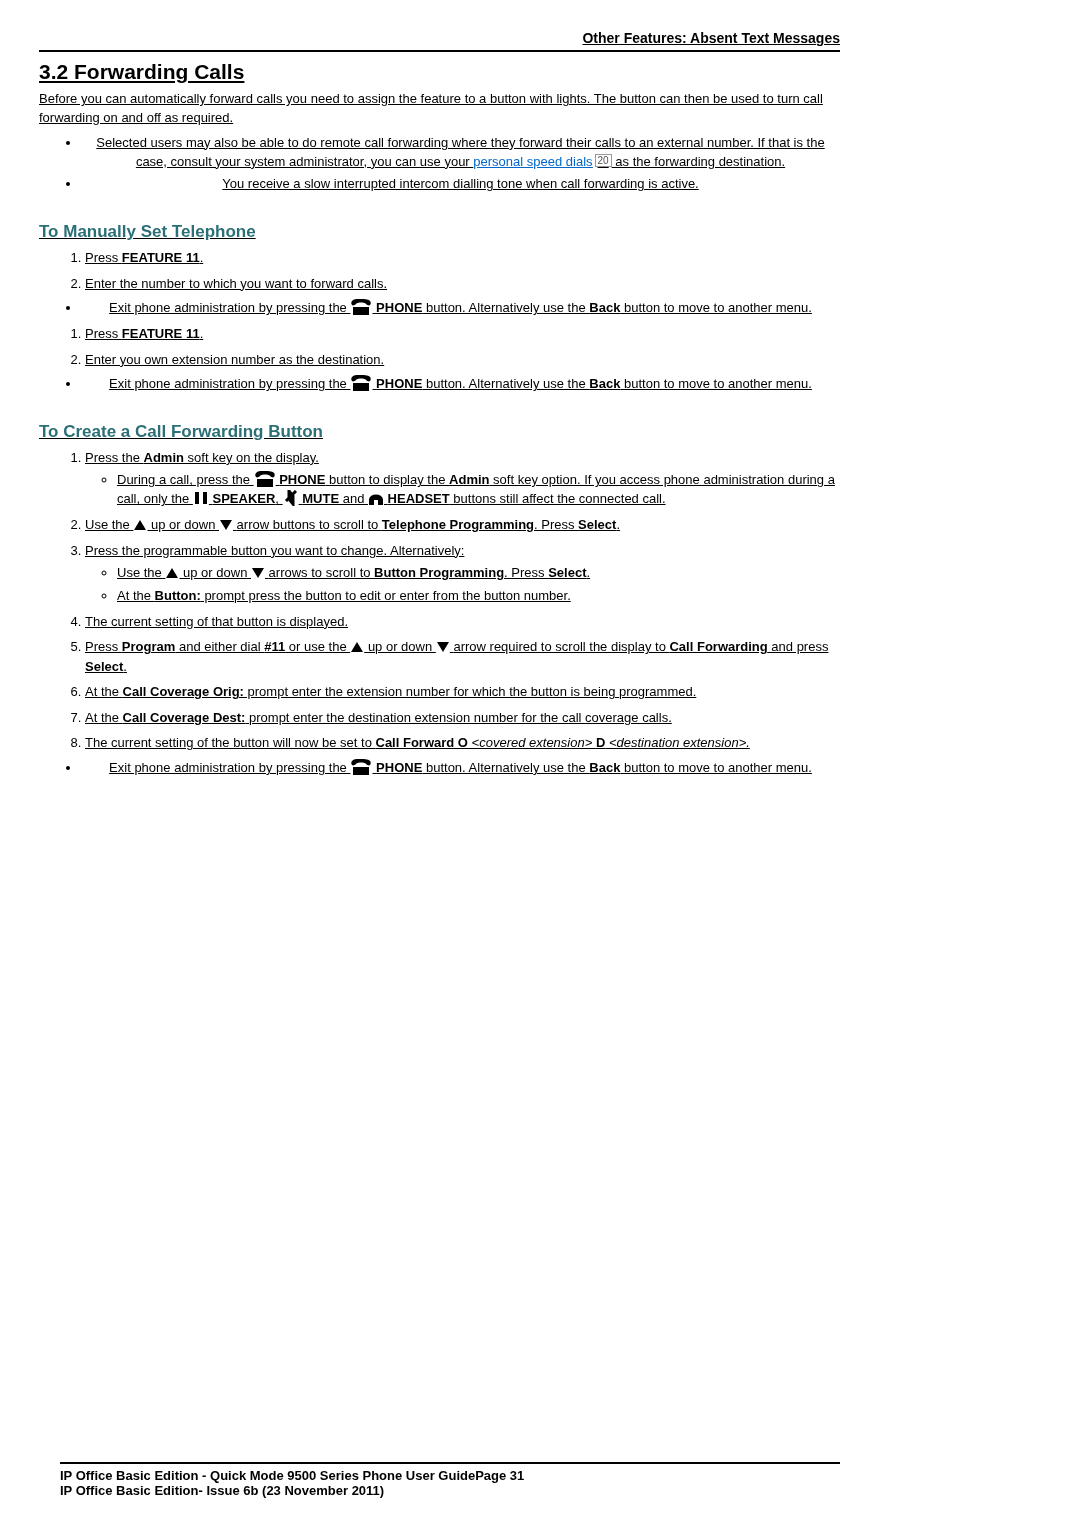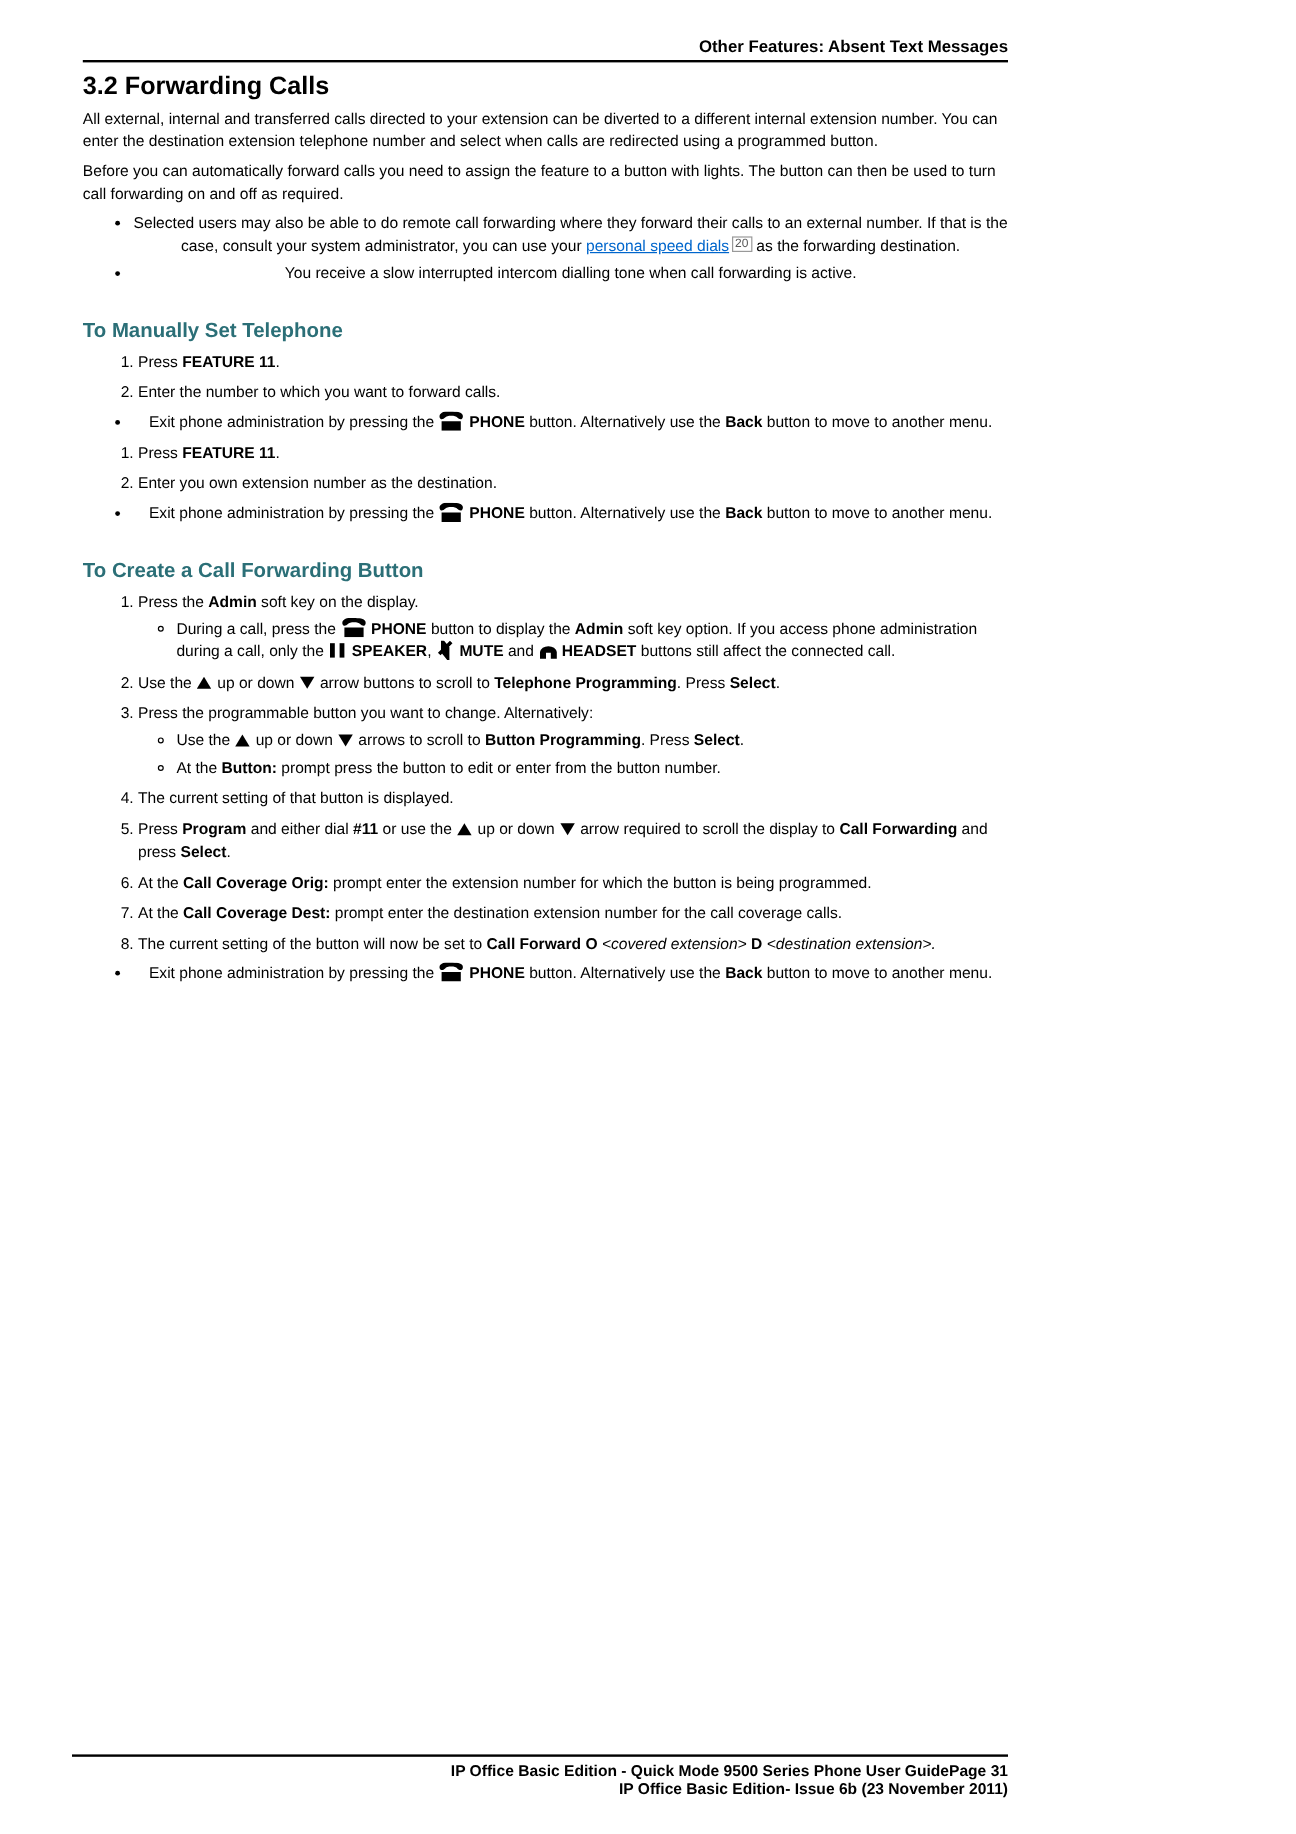--- a/index.html
+++ b/index.html
@@ -7,21 +7,22 @@
   padding: 0;
   background: #fff;
   font-family: Verdana, Arial, sans-serif;
   color: #000;
 }
 .page {
   width: 900px;
   height: 1528px;
   position: relative;
   box-sizing: border-box;
-  padding: 30px 60px 40px 69px;
+  padding: 30px 60px 40px 39px;
+  text-decoration: underline;
 }
 .header-right {
   text-align: right;
   font-size: 14px;
   font-weight: bold;
   border-bottom: 2px solid #000;
   padding-bottom: 4px;
   margin-bottom: 8px;
 }
 h1.section-title {
@@ -91,21 +92,21 @@
   right: 60px;
   bottom: 30px;
   font-size: 13px;
 }
 .footer-rule {
   border-top: 2px solid #000;
   margin-bottom: 4px;
 }
 .footer-row {
   display: flex;
-  justify-content: flex-end;
+  justify-content: flex-start;
 }
 .footer-left { font-weight: bold; }
 .footer-right { text-align: right; font-weight: bold; }
 b { font-weight: bold; }
 </style>
 </head>
 <body>
 <div class="page">
 
 <svg width="0" height="0" style="position:absolute">
@@ -129,21 +130,20 @@
     <g id="down-glyph">
           <path d="M7 12 L13 2 L1 2 Z" fill="#000"></path>
         </g>
   </defs>
 </svg>
 
 <div class="header-right">Other Features: Absent Text Messages</div>
 
 <h1 class="section-title">3.2 Forwarding Calls</h1>
 
-<p class="body-text">All external, internal and transferred calls directed to your extension can be diverted to a different internal extension number. You can enter the destination extension telephone number and select when calls are redirected using a programmed button.</p>
 <p class="body-text">Before you can automatically forward calls you need to assign the feature to a button with lights. The button can then be used to turn call forwarding on and off as required.</p>
 
 <ul class="bullets">
   <li>
     <span>Selected users may also be able to do remote call forwarding where they forward their calls to an external number. If that is the case, consult your system administrator, you can use your </span><span class="link">personal speed dials</span><span class="superscript-ref">20</span><span> as the forwarding destination.</span>
   </li>
   <li>You receive a slow interrupted intercom dialling tone when call forwarding is active.</li>
 </ul>
 
 <div class="teal-head">To Manually Set Telephone</div>

